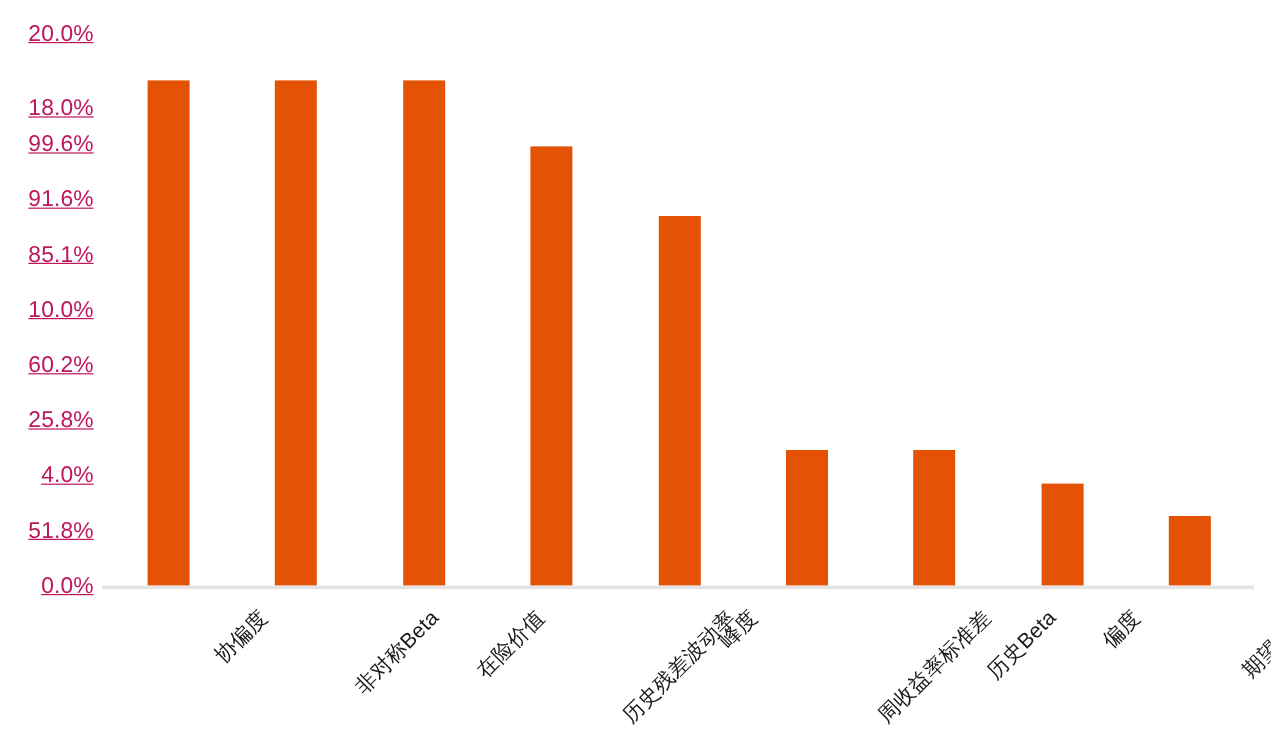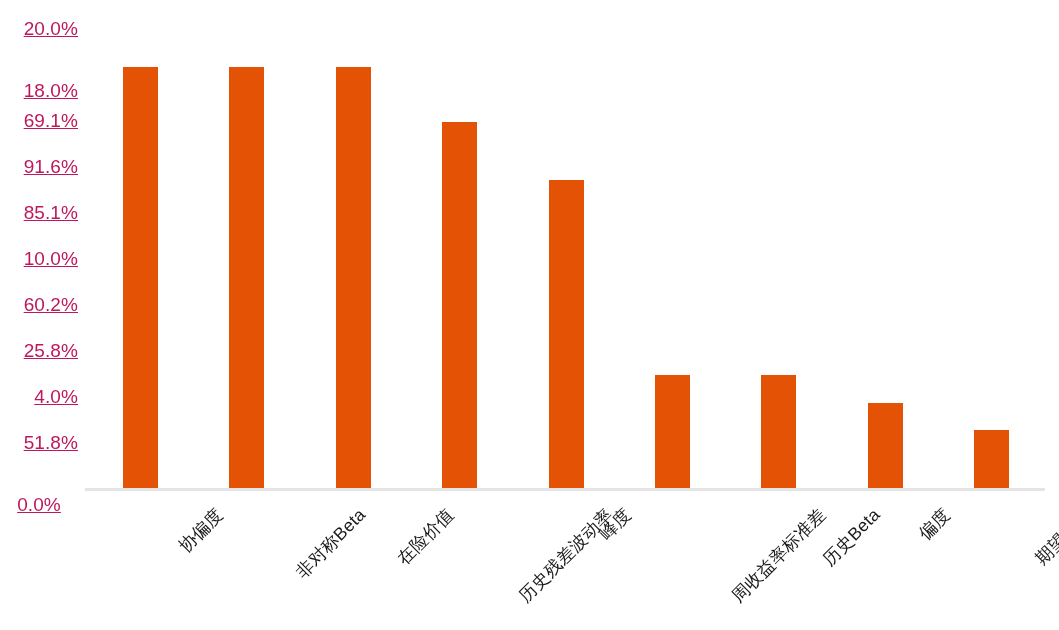--- a/index.html
+++ b/index.html
@@ -77,29 +77,29 @@
   }
 </style>
 </head>
 <body>
 
 <div id="chart-root">
 
   <div class="y-axis">
     <div class="y-tick-label" style="top: 29px;">20.0%</div>
     <div class="y-tick-label" style="top: 75px; margin-top: 16px;">18.0%</div>
-    <div class="y-tick-label" style="top: 121px;">69.1%</div>
+    <div class="y-tick-label" style="top: 121px;">99.6%</div>
     <div class="y-tick-label" style="top: 167px;">91.6%</div>
     <div class="y-tick-label" style="top: 213px;">85.1%</div>
     <div class="y-tick-label" style="top: 259px;">10.0%</div>
     <div class="y-tick-label" style="top:305px;">60.2%</div>
     <div class="y-tick-label" style="top:351px;">25.8%</div>
     <div class="y-tick-label" style="top:397px;text-align:right;">4.0%</div>
     <div class="y-tick-label" style="top:443px;">51.8%</div>
-    <div class="y-tick-label" style="top:505px;text-align:center;">0.0%</div>
+    <div class="y-tick-label" style="top:489px;">0.0%</div>
   </div>
 
   <div class="plot-area">
     <div class="bar" style="left: 123px; top: 67px; height: 421px; width: 35px; background: rgb(227, 82, 5);"></div>
     <div class="bar" style="left: 229px; top: 67px; height: 421px; width: 35px; background: rgb(227, 82, 5);"></div>
     <div class="bar" style="left: 336px; top: 67px; height: 421px; width: 35px; background: rgb(227, 82, 5);"></div>
     <div class="bar" style="left: 442px; top: 122px; height: 366px; width: 35px; background: rgb(227, 82, 5);"></div>
     <div class="bar" style="left: 549px; top: 180px; height: 308px; width: 35px; background: rgb(227, 82, 5);"></div>
     <div class="bar" style="left: 655px; top: 375px; height: 113px; width: 35px; background: rgb(227, 82, 5);"></div>
     <div class="bar" style="left: 761px; top: 375px; height: 113px; width: 35px; background: rgb(227, 82, 5);"></div>

